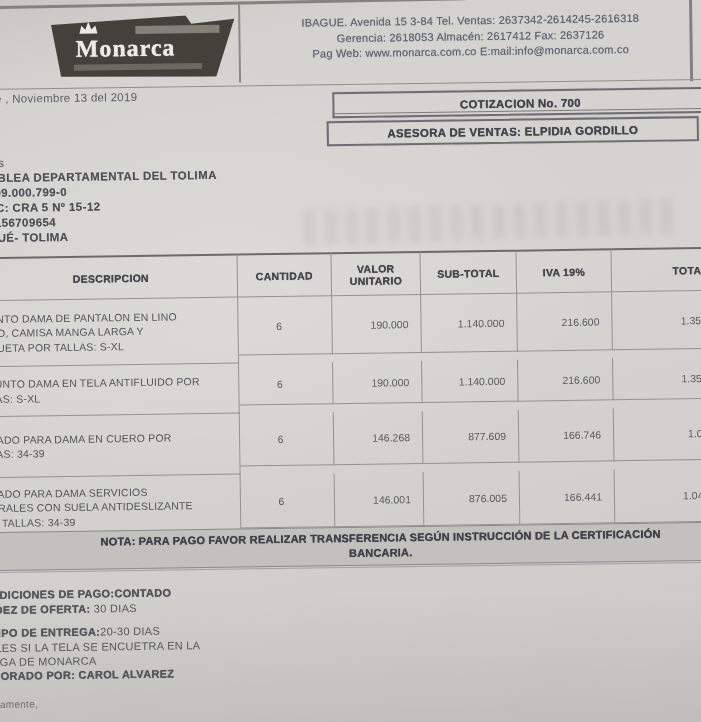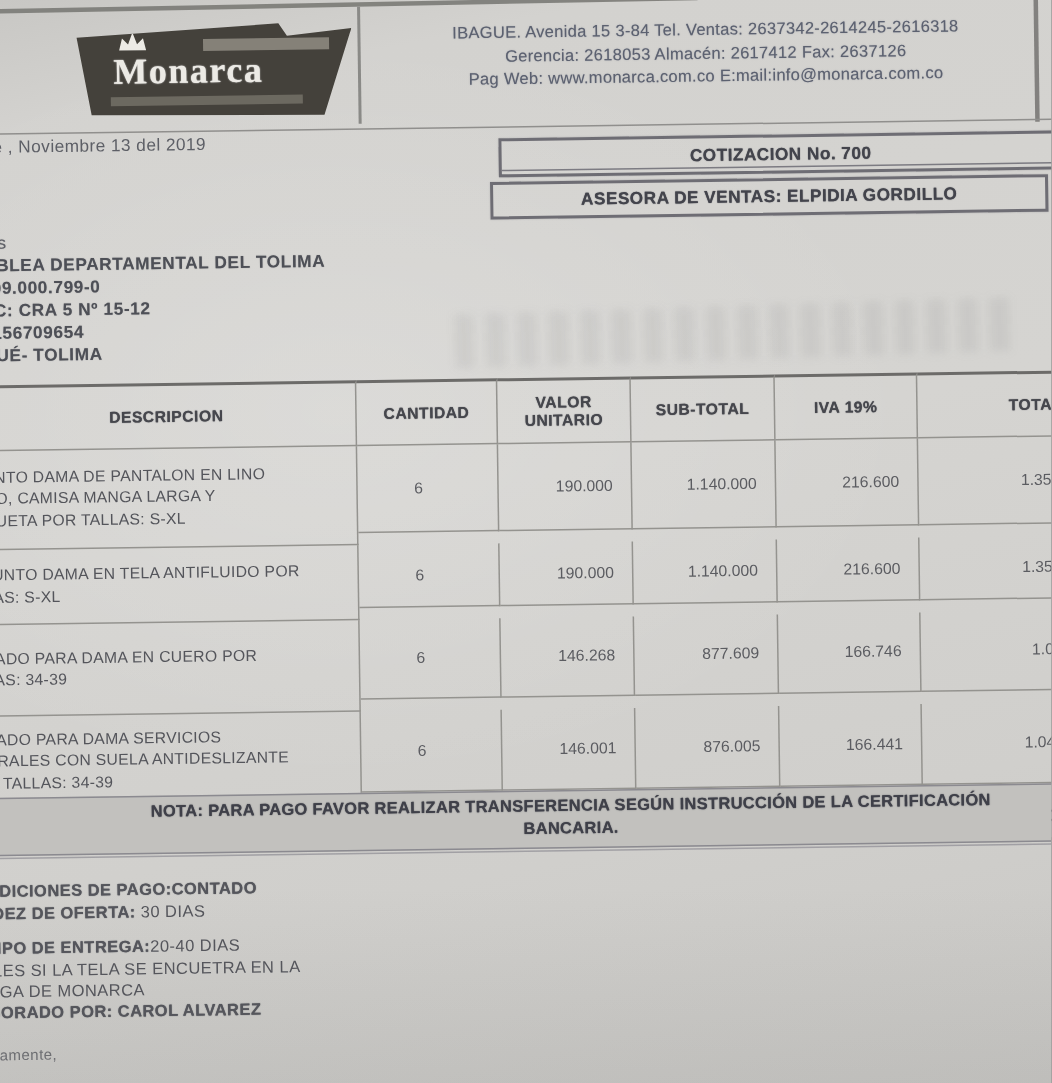--- a/index.html
+++ b/index.html
@@ -202,21 +202,21 @@
 
     <div class="nota">
       <div>NOTA: PARA PAGO FAVOR REALIZAR TRANSFERENCIA SEGÚN INSTRUCCIÓN DE LA CERTIFICACIÓN</div>
       <div>BANCARIA.</div>
     </div>
     <div class="nota-underline"></div>
 
     <div class="terms">
       <div class="tl b" style="top:584px;">NDICIONES DE PAGO:CONTADO</div>
       <div class="tl" style="top:599px;"><span class="b">IDEZ DE OFERTA:</span><span> 30 DIAS</span></div>
-      <div class="tl" style="top:622px;"><span class="b">MPO DE  ENTREGA:</span><span>20-40 DIAS</span></div>
+      <div class="tl" style="top:622px;"><span class="b">MPO DE  ENTREGA:</span><span>20-30 DIAS</span></div>
       <div class="tl" style="top:637px;">ILES SI LA TELA SE ENCUETRA EN LA</div>
       <div class="tl" style="top:651px;">EGA DE MONARCA</div>
       <div class="tl b" style="top:665px;">BORADO POR: CAROL ALVAREZ</div>
       <div class="tl closing" style="top:694px;left:4px;">tamente,</div>
     </div>
 
   </div>
 </div>
 
 </body></html>

